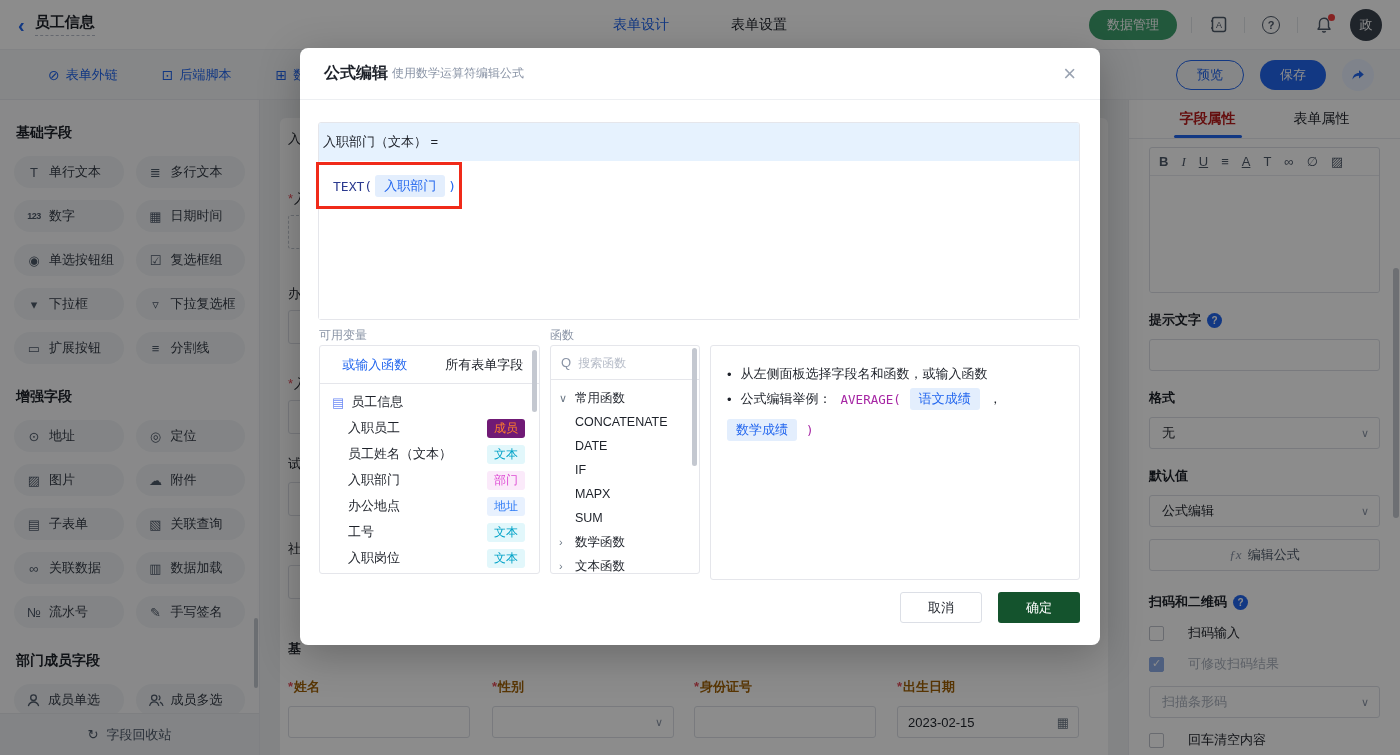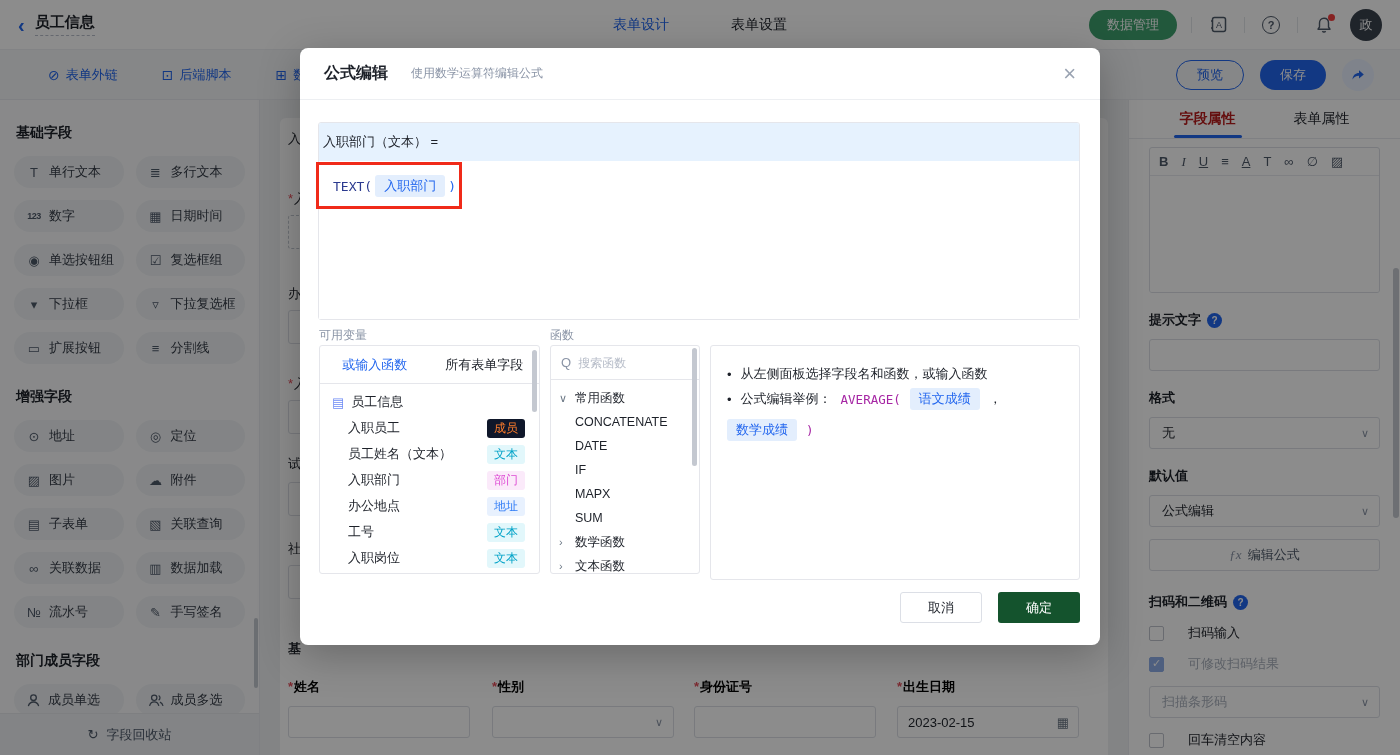--- a/index.html
+++ b/index.html
@@ -61,21 +61,21 @@
   
   .canvas-card { position:absolute; left:280px; top:118px; width:828px; height:637px; background:#fff;
     border-radius:6px 6px 0 0; }
   .fld-label { position:absolute; left:8px; font-size:13px; color:#1D2129; white-space:nowrap; }
   .fld-label.req::before { content:"*"; color:#E34D59; margin-right:1px; }
   .fld-label.bold { font-weight:bold; }
   .fld-input { position:absolute; left:8px; width:182px; height:34px; border:1px solid #DCDFE6;
     border-radius:3px; background:#fff; }
   .fld-input.dashed { border-style:dashed; border-color:#C4C9D2; }
   .bt-group { position:absolute; width:182px; }
-  .bt-label { font-size:13px; color:#000000; font-weight:bold; }
+  .bt-label { font-size:13px; color:#a16207; font-weight:bold; }
   .bt-label::before { content:"*"; color:#E34D59; margin-right:1px; }
   .bt-box { margin-top:10px; height:32px; border:1px solid #DCDFE6; border-radius:3px; background:#fff;
     position:relative; display:flex; align-items:center; padding:0 10px; font-size:13px; color:#1D2129; }
   .bt-box .sel-arrow { position:absolute; right:10px; color:#8A94A6; font-size:11px; }
   .bt-box .cal-ic { position:absolute; right:9px; color:#6B7785; font-size:13px; }
 
   
   .r-panel { position:absolute; left:1128px; top:100px; width:272px; height:655px; background:#fff;
     border-left:1px solid #E8EAEE; overflow:hidden; }
   .rp-tabs { height:39px; display:flex; justify-content:center; gap:58px; border-bottom:1px solid #E8EAEE; }
@@ -111,21 +111,21 @@
   .cb.checked::after { content:"✓"; position:absolute; left:2px; top:-1px; color:#fff; font-size:11px; font-weight:bold; }
   .page-scroll { position:absolute; right:1px; top:268px; width:6px; height:250px; border-radius:3px;
     background:#C6CAD1; z-index:3; }
 
   
   .overlay { position:absolute; inset:0; background:rgba(0,0,0,0.45); z-index:40; }
   .modal { position:absolute; left:300px; top:48px; width:800px; height:597px; background:#fff;
     border-radius:8px; box-shadow:0 10px 40px rgba(0,0,0,0.25); z-index:50; }
   .m-header { height:52px; display:flex; align-items:center; padding:0 24px; border-bottom:1px solid #EDEFF2; }
   .m-title { font-size:16px; font-weight:bold; color:#1D2129; }
-  .m-sub { font-size:12px; color:#8A94A6; margin-left:23px; }
+  .m-sub { font-size:12px; color:#8A94A6; margin-left:4px; }
   .m-close { margin-left:auto; font-size:22px; color:#9AA3B2; cursor:pointer; line-height:1; }
   .f-box { position:absolute; left:18px; top:74px; width:762px; height:198px; border:1px solid #E5E6EB; border-radius:3px; }
   .f-head { height:38px; background:#E6F2FE; display:flex; align-items:center; padding:0 4px;
     font-size:13px; color:#1D2129; border-radius:2px 2px 0 0; }
   .f-body { position:relative; height:158px; background:#fff; }
   .f-line { position:absolute; left:14px; top:14px; display:flex; align-items:center; gap:3px;
     font-family:"DejaVu Sans Mono","Liberation Mono",monospace; font-size:13px; }
   .f-fn { color:#2B3A8F; }
   .f-close-paren { color:#2266EE; }
   .chip { background:#E3EEFD; color:#2266EE; border-radius:3px; padding:2px 9px; font-size:13px;
@@ -138,21 +138,21 @@
   .v-tabs { height:38px; display:flex; border-bottom:1px solid #E5E6EB; }
   .v-tab { flex:1; display:flex; align-items:center; justify-content:center; font-size:13px;
     color:#1D2129; cursor:pointer; }
   .v-tab.active { color:#2266EE; }
   .v-list { position:relative; padding-top:5px; }
   .v-row { height:26px; display:flex; align-items:center; padding:0 14px 0 12px; cursor:pointer; }
   .v-row.indent { padding-left:28px; }
   .v-row .v-name { font-size:13px; color:#1D2129; white-space:nowrap; }
   .v-row .doc-ic { color:#6E8BF5; margin-right:7px; font-size:13px; }
   .v-tag { margin-left:auto; font-size:12px; padding:1px 7px; border-radius:3px; }
-  .tag-member { color:#FF7D2B; background:#0f172a; }
+  .tag-member { color:#FF7D2B; background:#701a75; }
   .tag-text   { color:#00A2C7; background:#E2F7FB; }
   .tag-dept   { color:#DE4BD4; background:#FBEAFA; }
   .tag-addr   { color:#2F7CF6; background:#E8F1FE; }
   .v-scroll { position:absolute; right:2px; top:4px; width:5px; height:62px; border-radius:3px; background:#C4C8D0; }
   .funcs-box { position:absolute; left:250px; top:297px; width:150px; height:229px;
     border:1px solid #E5E6EB; border-radius:3px; overflow:hidden; background:#fff; }
   .fn-search { height:34px; display:flex; align-items:center; gap:7px; padding:0 10px; border-bottom:1px solid #E5E6EB; }
   .fn-search .s-ic { color:#8A94A6; font-size:13px; }
   .fn-search input { border:none; outline:none; width:100px; font-size:12px; color:#1D2129;
     font-family:inherit; background:transparent; }

